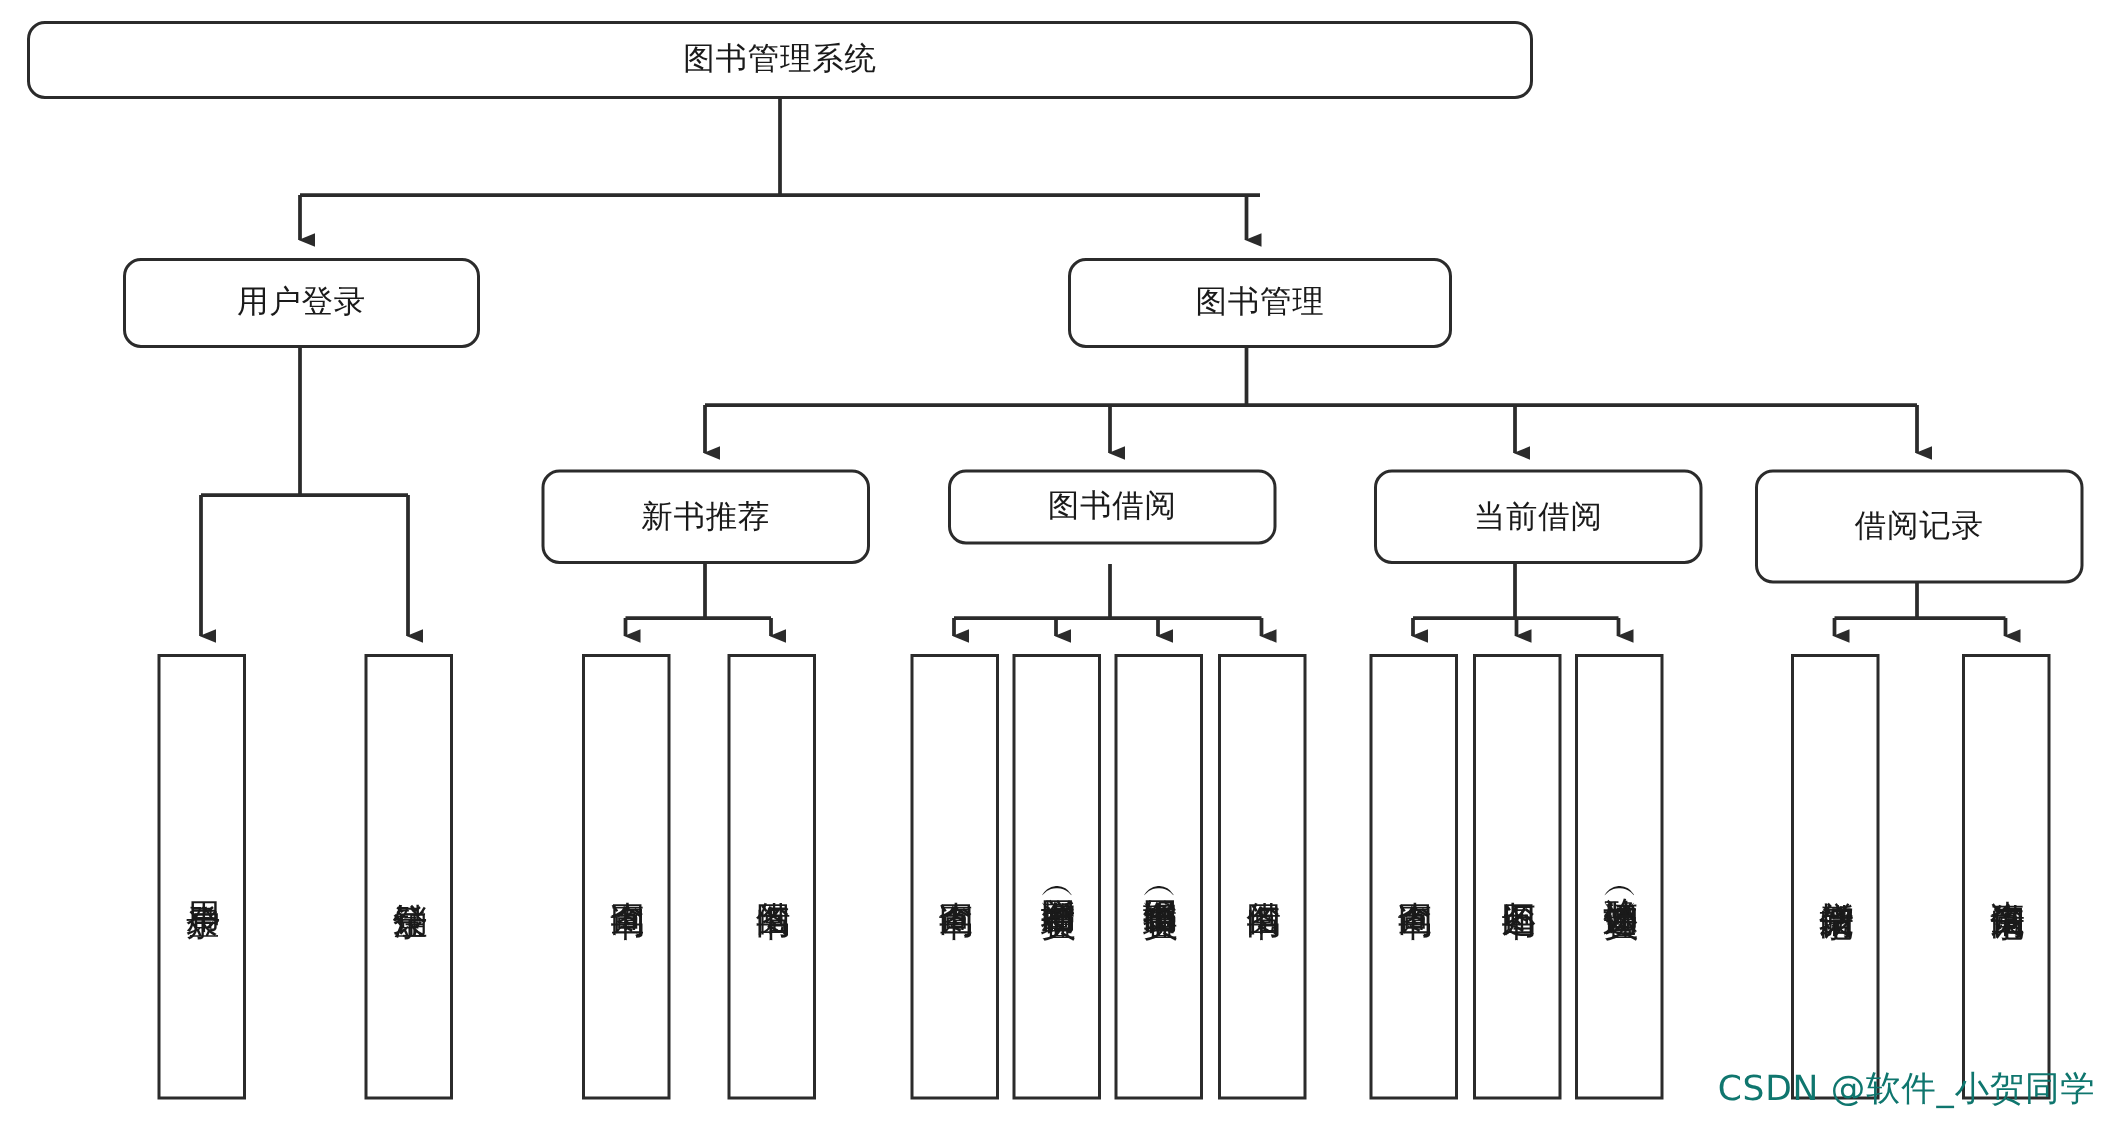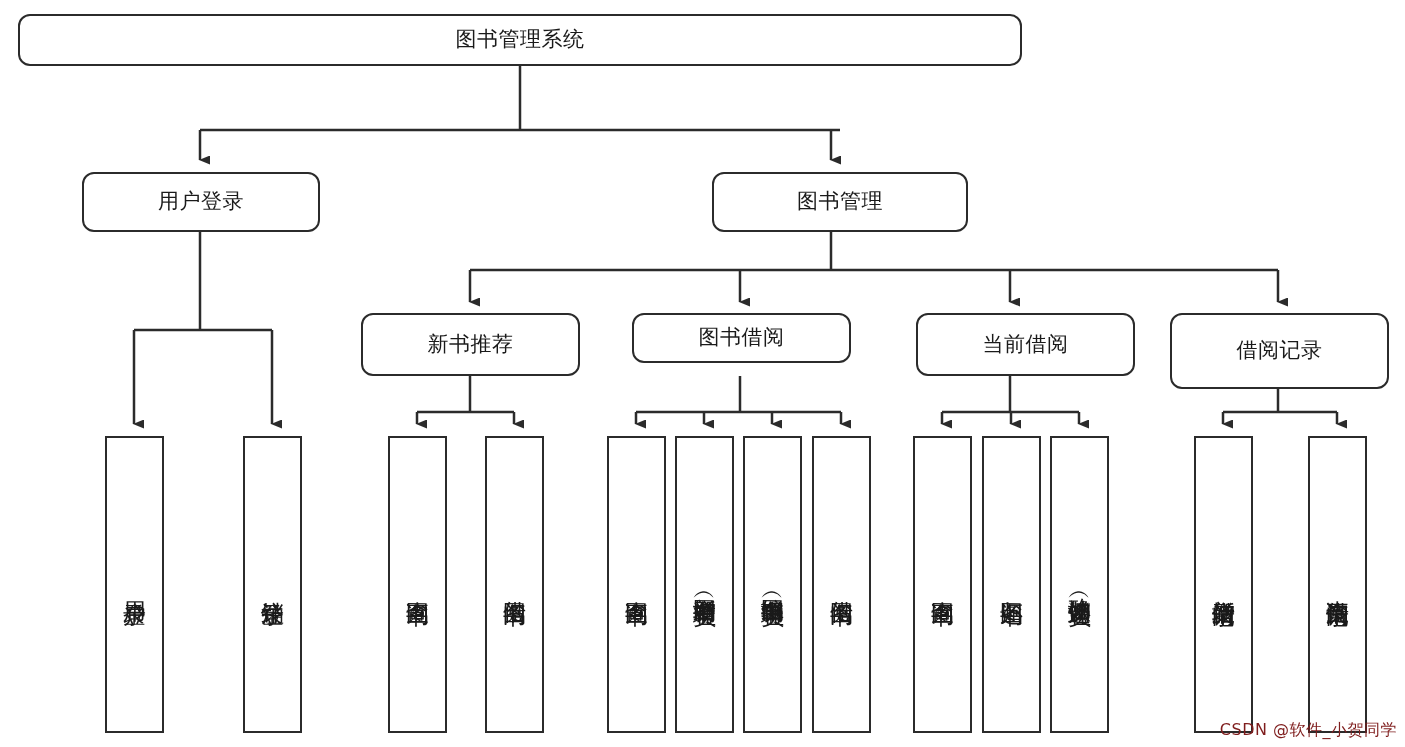--- a/index.html
+++ b/index.html
@@ -55,22 +55,22 @@
   }
   .node-v .vtext {
     writing-mode: vertical-rl;
     text-orientation: upright;
     display: block;
   }
   .watermark {
     position: absolute;
     right: 8px;
     bottom: 6px;
-    font-size: 16px;
-    color: #7f1d1d;
+    font-size: 23px;
+    color: #0f766e;
     letter-spacing: 0.5px;
     white-space: nowrap;
     user-select: none;
   }
 </style>
 </head>
 <body>
 
 <div id="diagram-root">
 

